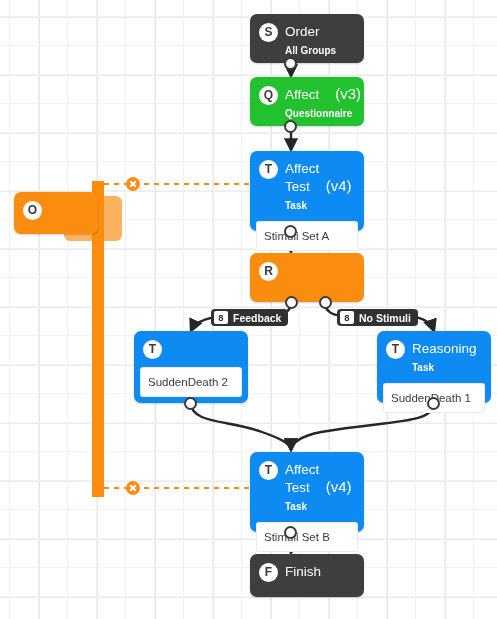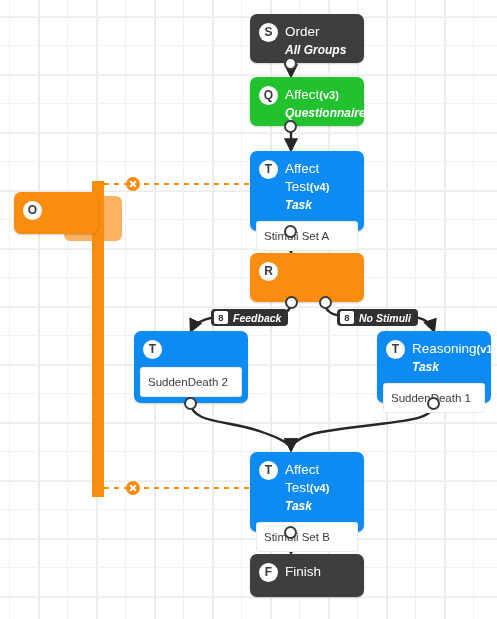--- a/index.html
+++ b/index.html
@@ -67,27 +67,26 @@
   }
   .titles { min-width: 0; }
   .ttl {
     font-size: 13.5px;
     line-height: 14.5px;
     font-weight: normal;
     color: #ffffff;
     white-space: nowrap;
   }
   .ttl .ver {
-    font-size: 11px;
-    font-weight: bold;
-    padding-left: 0;
+    font-size: 15px;
+    font-weight: normal;
+    padding-left: 16px;
   }
   .sub {
-    font-size: 12px;
-    font-style: italic;
+    font-size: 10px;
     font-weight: bold;
     line-height: 13px;
     color: #ffffff;
     white-space: nowrap;
   }
   .node-body {
     margin: 0 6px 6px 6px;
     background: #ffffff;
     border-radius: 3px;
     border: 1px solid rgba(0,0,0,0.08);
@@ -137,21 +136,20 @@
     min-width: 10px;
     text-align: center;
     border-radius: 2px;
     padding: 0 2px;
   }
   .edge-label .lbl {
     color: #ffffff;
     font-size: 10.5px;
     font-weight: bold;
     white-space: nowrap;
-    font-style: italic;
   }
 
   
   #order-bar {
     position: absolute;
     left: 92px;
     top: 181px;
     width: 12px;
     height: 316px;
     background: #fa8c10;

